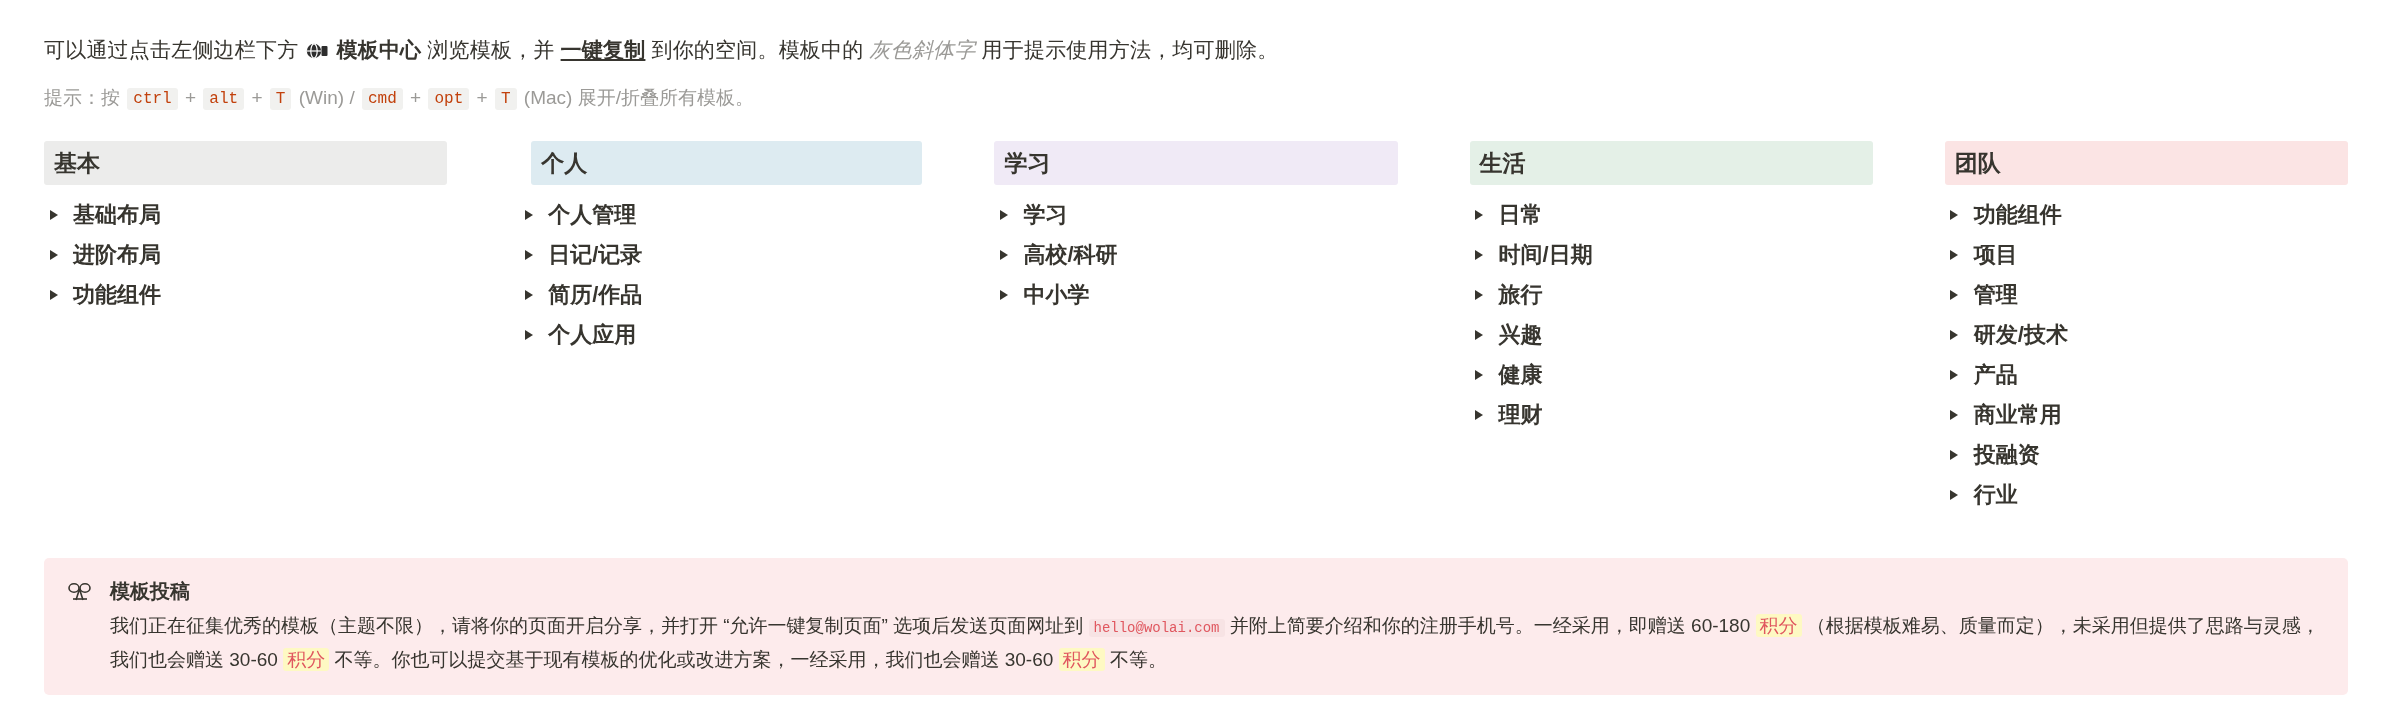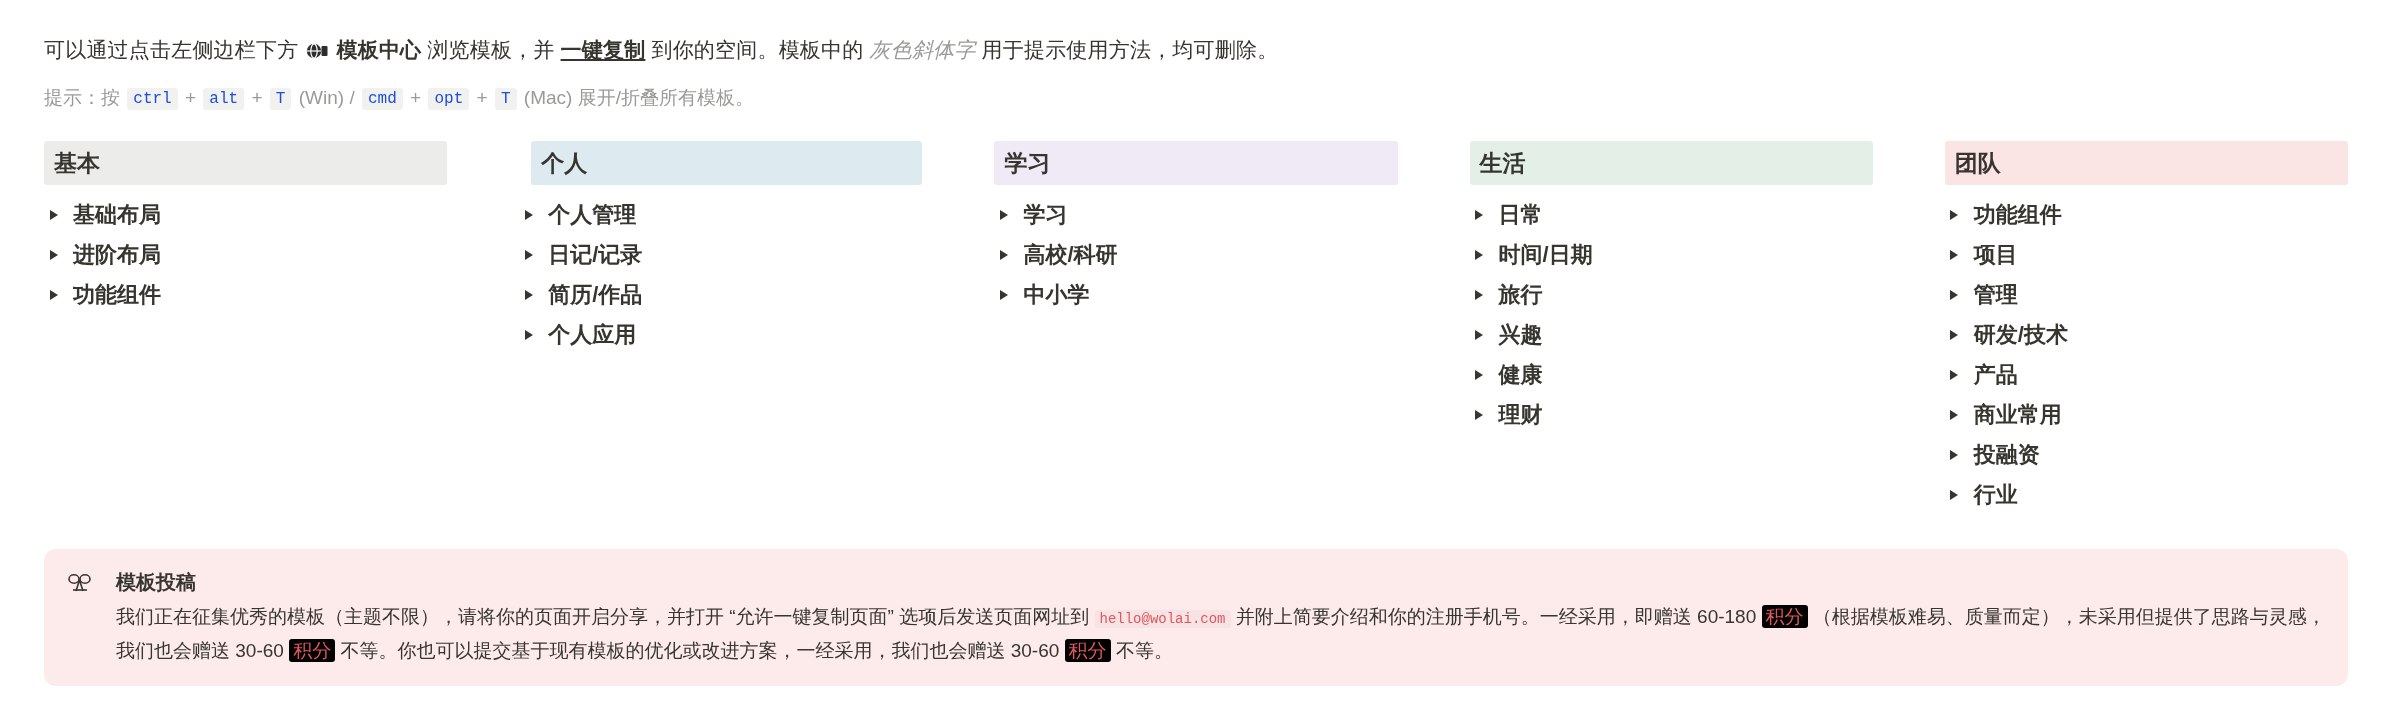--- a/index.html
+++ b/index.html
@@ -44,21 +44,21 @@
     font-size: 19px;
     line-height: 30px;
     color: #9b9a97;
     margin-bottom: 28px;
   }
   .kbd {
     display: inline-block;
     font-family: "Liberation Mono", monospace;
     font-size: 16px;
     background: #f1f1ef;
-    color: #1d4ed8;
+    color: #c2410c;
     border-radius: 3px;
     padding: 1px 6px;
     margin: 0 2px;
     line-height: 20px;
     vertical-align: 1px;
   }
 
   
   .columns {
     display: flex;
@@ -95,26 +95,26 @@
     justify-content: center;
   }
   .toggle-arrow svg { display: block; }
   .toggle-label {
     font-weight: 700;
     color: #37352f;
   }
 
   
   .callout {
-    margin-top: 34px;
+    margin-top: 43px;
     background: #fdebec;
-    border-radius: 12px;
+    border-radius: 5px;
     padding: 18px 22px 20px 22px;
     display: flex;
-    gap: 20px;
+    gap: 14px;
     align-items: flex-start;
   }
   .callout-icon {
     flex: 0 0 30px;
     font-size: 24px;
     line-height: 30px;
     padding-top: 4px;
     text-align: center;
   }
   .callout-body { flex: 1 1 auto; min-width: 0; }
@@ -133,21 +133,21 @@
   .mono-link {
     font-family: "Liberation Mono", monospace;
     font-size: 14px;
     background: #f7e3e4;
     color: #e0575f;
     border-radius: 3px;
     padding: 1px 5px;
   }
   .red-tag {
     color: #e0575f;
-    background: #000000;
+    background: #fef9c3;
     border-radius: 3px;
     padding: 1px 4px;
   }
 </style>
 </head>
 <body>
 
 <div class="page">
 
   <div class="intro-line">

